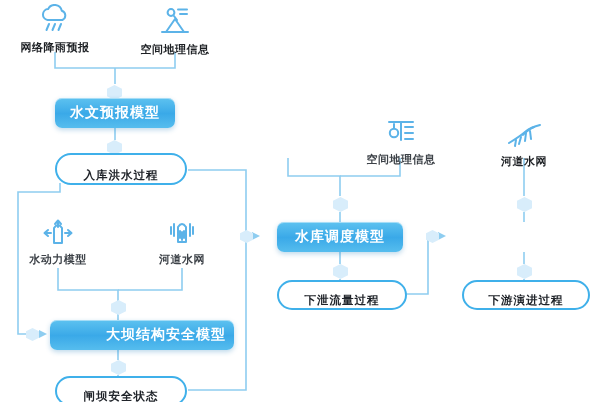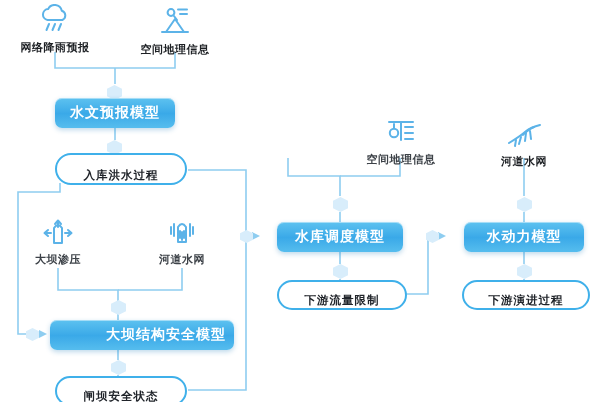--- a/index.html
+++ b/index.html
@@ -187,21 +187,21 @@
       <svg width="34" height="28" viewBox="0 0 34 28" fill="none" stroke="#5cb3e8" stroke-width="2" stroke-linecap="round" stroke-linejoin="round">
         <path d="M13,25 L13,10 q4,-6 8,0 L21,25 Z"></path>
         <path d="M17,3 L17,9"></path>
         <path d="M14,6 L17,2.5 L20,6"></path>
         <path d="M4,15 L10,15"></path>
           <path d="M7,12 L3.5,15 L7,18"></path>
         <path d="M24,15 L30,15"></path>
           <path d="M27,12 L30.5,15 L27,18"></path>
       </svg>
     </span>
-    <span class="cap">大坝渗压</span>
+    <span class="cap">水动力模型</span>
   </div>
 
   <div class="srcnode lite" style="left:144px;top:218px;width:76px;">
     <span class="ico">
       <svg width="34" height="28" viewBox="0 0 34 28" fill="none" stroke="#5cb3e8" stroke-width="2" stroke-linecap="round" stroke-linejoin="round">
         <path d="M13,24 L13,9 q4,-6 8,0 L21,24 Z"></path>
         <path d="M9,6 L9,18"></path>
           <path d="M25,6 L25,18"></path>
         <path d="M6,9 L6,16"></path>
           <path d="M28,9 L28,16"></path>
@@ -214,34 +214,31 @@
   </div>
 
   <div class="model" style="left:55px;top:98px;width:120px;height:30px;">
     <span>水文预报模型</span>
   </div>
 
   <div class="model" style="left:277px;top:222px;width:126px;height:30px;">
     <span>水库调度模型</span>
   </div>
 
-  <div class="model" style="left:464px;top:222px;width:120px;height:30px;">
-    <span>水动力模型</span>
-  </div>
 
   <div class="model" style="left:50px;top:320px;width:136px;height:30px;padding-left:48px;">
     <span>大坝结构安全模型</span>
   </div>
 
   <div class="pill" style="left:55px;top:153px;width:128px;height:28px;">
     <span>入库洪水过程</span>
   </div>
 
   <div class="pill" style="left:277px;top:280px;width:126px;height:26px;">
-    <span>下游流量限制</span>
+    <span>下泄流量过程</span>
   </div>
 
   <div class="pill" style="left:462px;top:280px;width:124px;height:26px;">
     <span>下游演进过程</span>
   </div>
 
   <div class="pill" style="left:55px;top:376px;width:128px;height:26px;">
     <span>闸坝安全状态</span>
   </div>
 

